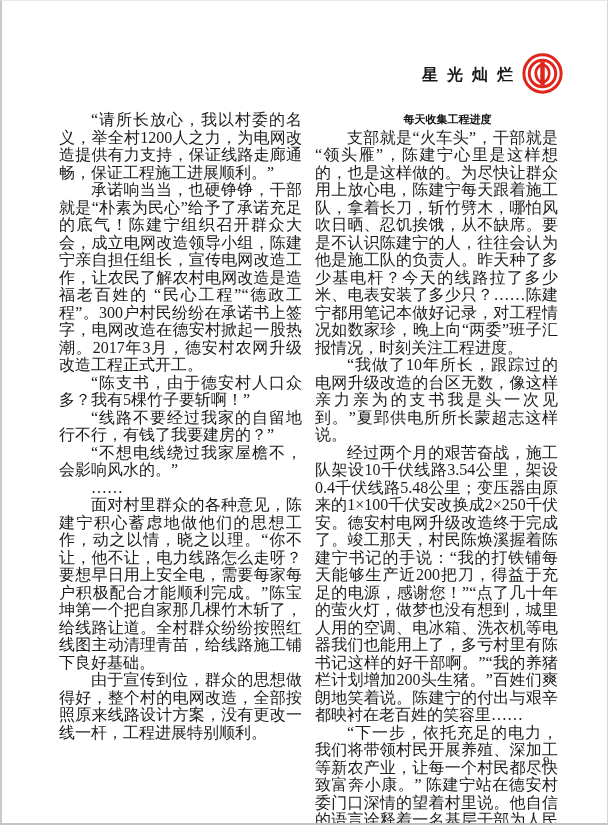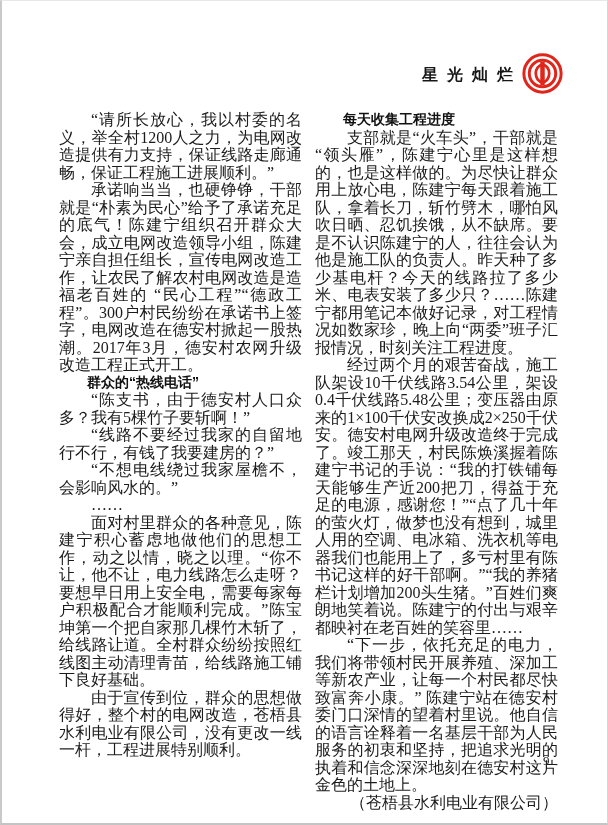--- a/index.html
+++ b/index.html
@@ -35,25 +35,26 @@
   .col { width:243px; }
   .para {
     margin:0;
     font-size:16px; line-height:17.5px;
     text-align:justify; text-justify:inter-ideograph;
     text-indent:2em;
     word-break:break-all;
   }
   .heading {
     margin:0;
-    font-size:14px; line-height:17.5px;
+    font-size:11px; line-height:17.5px;
     font-weight:bold;
     font-family:"Liberation Sans","DejaVu Sans",sans-serif;
     text-indent:2em;
     color:#111;
+    text-align:center;
   }
   .attribution { float:right; text-indent:0; }
   .page-number {
     position:absolute; left:541px; top:752px;
     font-size:13px; color:#222;
     font-family:"Liberation Serif","DejaVu Serif",serif;
   }
 </style>
 </head>
 <body>
@@ -70,32 +71,32 @@
         <rect x="19.6" y="9.5" width="4.8" height="25" fill="#e0251b"></rect>
       </svg>
     </span>
   </header>
 
   <main class="content">
 
     <section class="col">
       <p class="para">“请所长放心，我以村委的名义，举全村1200人之力，为电网改造提供有力支持，保证线路走廊通畅，保证工程施工进展顺利。”</p>
       <p class="para">承诺响当当，也硬铮铮，干部就是“朴素为民心”给予了承诺充足的底气！陈建宁组织召开群众大会，成立电网改造领导小组，陈建宁亲自担任组长，宣传电网改造工作，让农民了解农村电网改造是造福老百姓的 “民心工程”“德政工程”。300户村民纷纷在承诺书上签字，电网改造在德安村掀起一股热潮。2017年3月，德安村农网升级改造工程正式开工。</p>
-      <h3 class="heading">群众的“热线电话”</h3>
       <p class="para">“陈支书，由于德安村人口众多？我有5棵竹子要斩啊！”</p>
       <p class="para">“线路不要经过我家的自留地行不行，有钱了我要建房的？”</p>
       <p class="para">“不想电线绕过我家屋檐不，会影响风水的。”</p>
       <p class="para">……</p>
       <p class="para">面对村里群众的各种意见，陈建宁积心蓄虑地做他们的思想工作，动之以情，晓之以理。“你不让，他不让，电力线路怎么走呀？要想早日用上安全电，需要每家每户积极配合才能顺利完成。”陈宝坤第一个把自家那几棵竹木斩了，给线路让道。全村群众纷纷按照红线图主动清理青苗，给线路施工铺下良好基础。</p>
-      <p class="para">由于宣传到位，群众的思想做得好，整个村的电网改造，苍梧县水利电业有限公司，没有更改一线一杆，工程进展特别顺利。</p>
+      <p class="para">由于宣传到位，群众的思想做得好，整个村的电网改造，全部按照原来线路设计方案，没有更改一线一杆，工程进展特别顺利。</p>
     </section>
 
     <section class="col">
       <h3 class="heading">每天收集工程进度</h3>
       <p class="para">支部就是“火车头”，干部就是“领头雁”，陈建宁心里是这样想的，也是这样做的。为尽快让群众用上放心电，陈建宁每天跟着施工队，拿着长刀，斩竹劈木，哪怕风吹日晒、忍饥挨饿，从不缺席。要是不认识陈建宁的人，往往会认为他是施工队的负责人。昨天种了多少基电杆？今天的线路拉了多少米、电表安装了多少只？……陈建宁都用笔记本做好记录，对工程情况如数家珍，晚上向“两委”班子汇报情况，时刻关注工程进度。</p>
+      <p class="para">“我做了10年所长，跟踪过的电网升级改造的台区无数，像这样亲力亲为的支书我是头一次见到。”夏郢供电所所长蒙超志这样说。</p>
       <p class="para">经过两个月的艰苦奋战，施工队架设10千伏线路3.54公里，架设0.4千伏线路5.48公里；变压器由原来的1×100千伏安改换成2×250千伏安。德安村电网升级改造终于完成了。竣工那天，村民陈焕溪握着陈建宁书记的手说：“我的打铁铺每天能够生产近200把刀，得益于充足的电源，感谢您！”“点了几十年的萤火灯，做梦也没有想到，城里人用的空调、电冰箱、洗衣机等电器我们也能用上了，多亏村里有陈书记这样的好干部啊。”“我的养猪栏计划增加200头生猪。”百姓们爽朗地笑着说。陈建宁的付出与艰辛都映衬在老百姓的笑容里……</p>
       <p class="para"><span>“下一步，依托充足的电力，我们将带领村民开展养殖、深加工等新农产业，让每一个村民都尽快致富奔小康。” 陈建宁站在德安村委门口深情的望着村里说。他自信的语言诠释着一名基层干部为人民服务的初衷和坚持，把追求光明的执着和信念深深地刻在德安村这片金色的土地上。</span><span class="attribution">（苍梧县水利电业有限公司）</span></p>
     </section>
 
   </main>
 
   <div class="page-number">9</div>
 
 </div>
 

